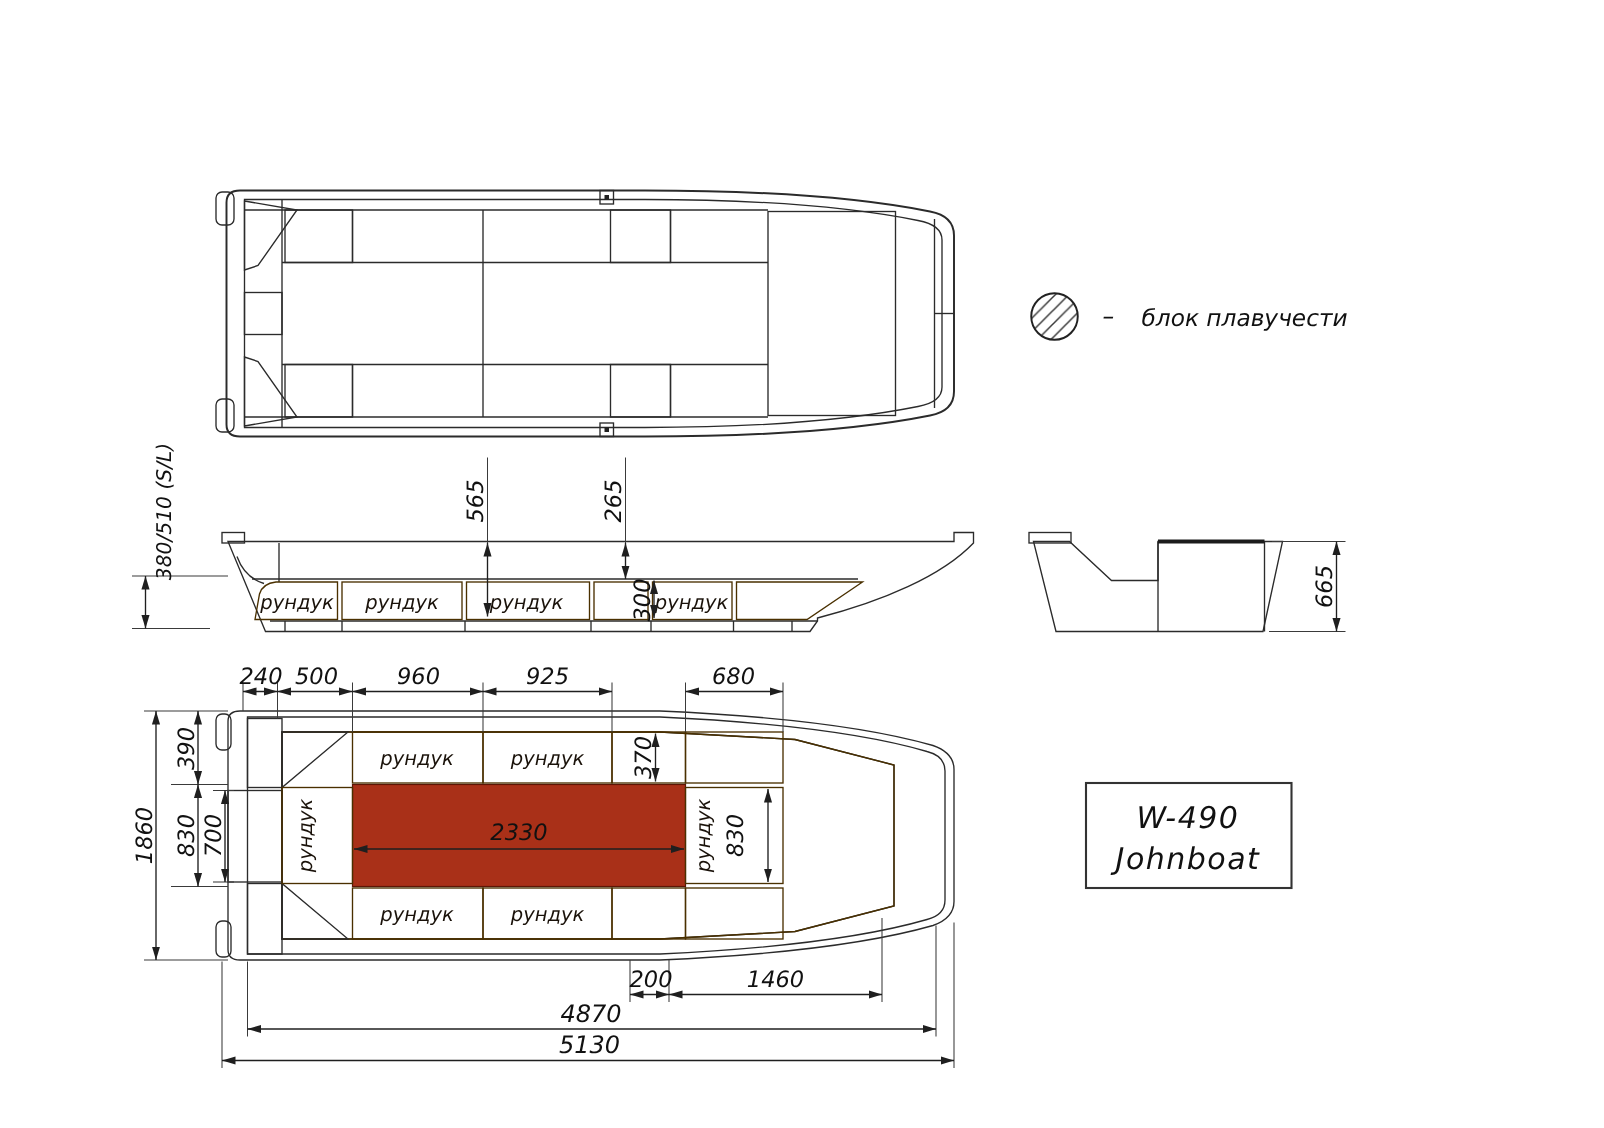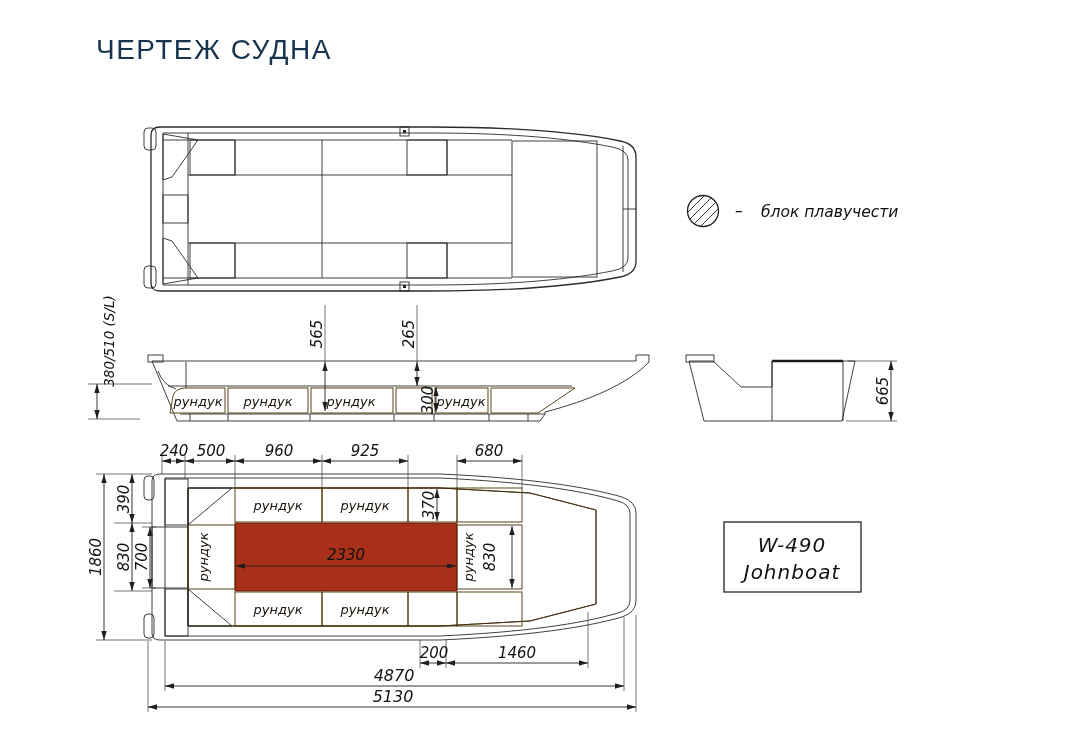--- a/index.html
+++ b/index.html
@@ -20,21 +20,20 @@
   .locker-txt{font-style:italic;font-size:13px;fill:#1a120a;}
   .legend-txt{font-style:italic;font-size:15.5px;fill:#111;}
   .model-txt{font-style:italic;font-size:20px;fill:#111;letter-spacing:1px;}
   text{font-family:"DejaVu Sans",sans-serif;}
   .mid{text-anchor:middle;}
 </style>
 </head>
 <body>
 
 <div class="canvas">
-  <h1 class="page-title">ЧЕРТЕЖ СУДНА</h1>
 
   <svg width="1069" height="752" viewBox="0 0 1069 752">
     <defs>
       <pattern id="hatchDiag" width="9" height="9" patternUnits="userSpaceOnUse">
         <rect width="9" height="9" fill="#ffffff"></rect>
         <path d="M0,9 L9,0 M-2,2 L2,-2 M7,11 L11,7" stroke="#3a3a3a" stroke-width="1"></path>
       </pattern>
       <pattern id="hatchCross" width="6" height="6" patternUnits="userSpaceOnUse">
         <rect width="6" height="6" fill="#c9c9c9"></rect>
         <path d="M0,6 L6,0 M0,0 L6,6" stroke="#3c3c3c" stroke-width="0.7"></path>

